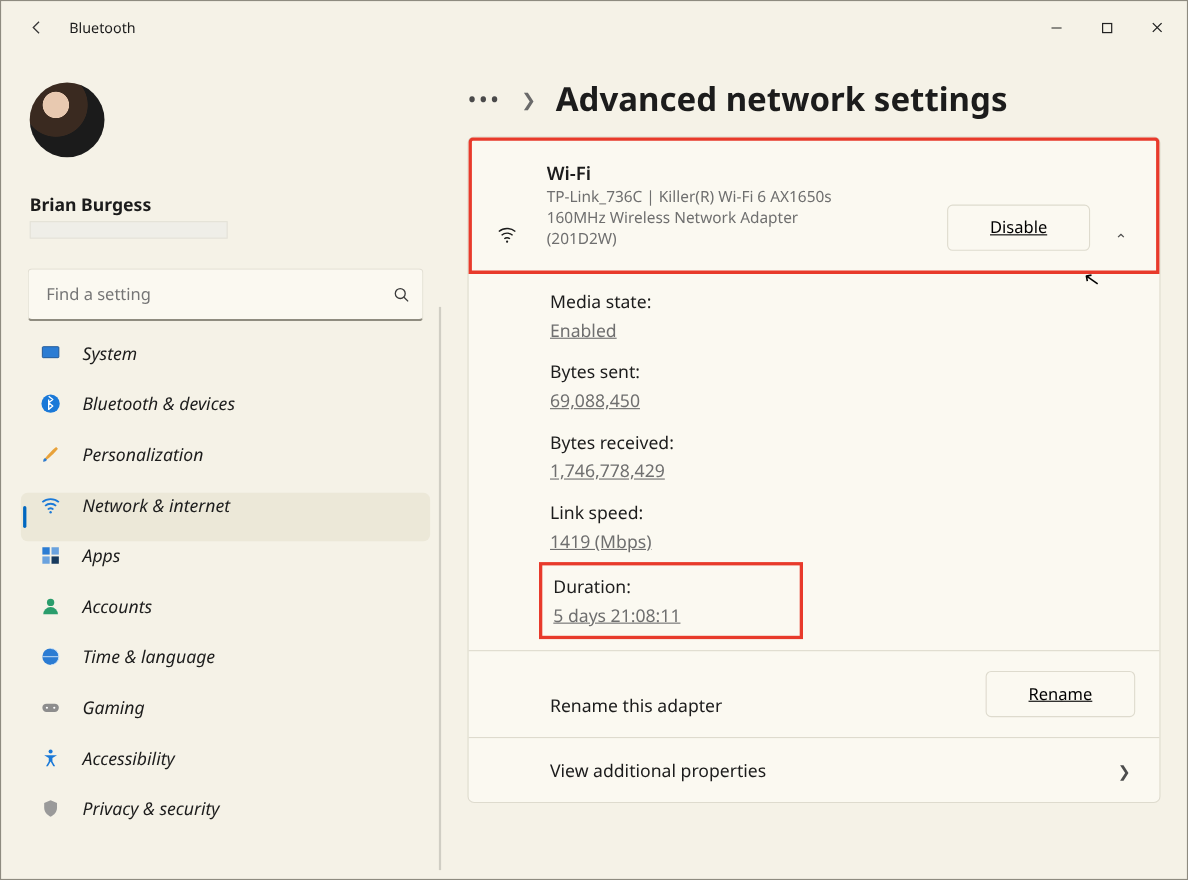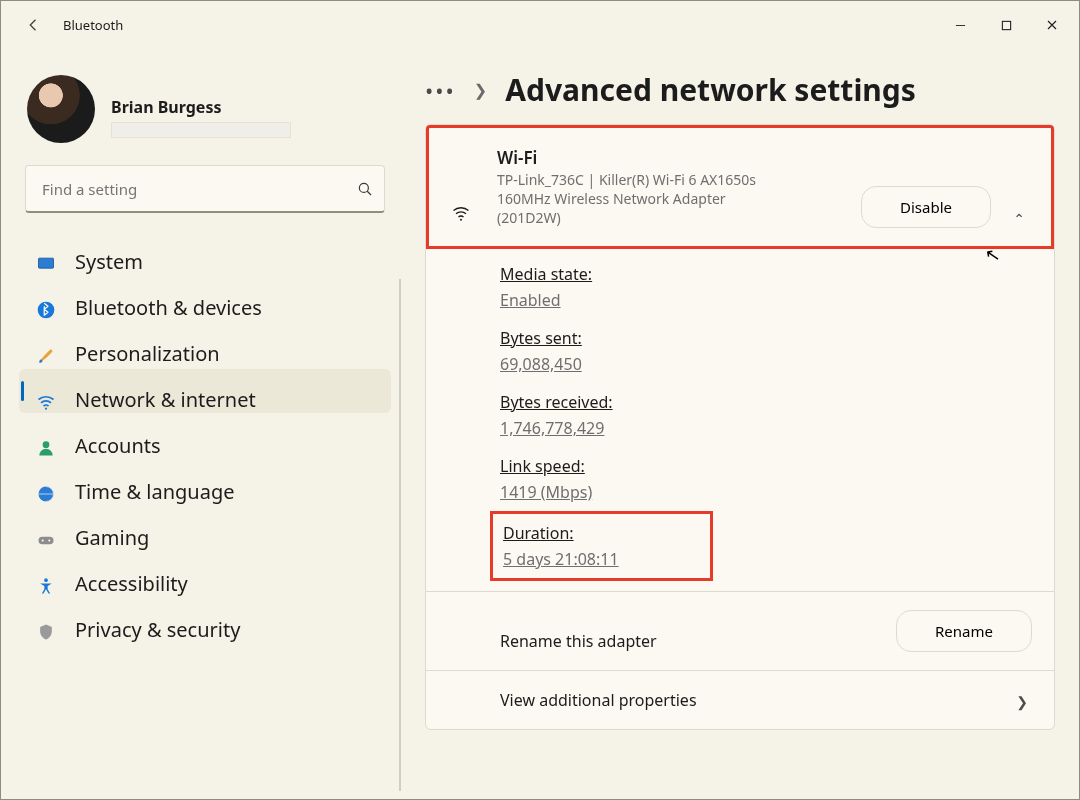--- a/index.html
+++ b/index.html
@@ -57,22 +57,23 @@
   .sidebar {
     width: 400px;
     padding: 18px 10px 0 18px;
     position: relative;
   }
   .sidebar .scroll-edge {
     position: absolute; right: 0; top: 230px; bottom: 10px; width: 2px;
     background: rgba(0,0,0,.15);
   }
   .profile {
-    display: flex; align-items: flex-end; gap: 16px;
+    display: flex; align-items: flex-start; gap: 32px;
     padding: 8px 8px 22px 8px;
+    flex-direction: column;
   }
   .avatar {
     width: 68px; height: 68px; border-radius: 50%;
     background: radial-gradient(circle at 35% 30%, #e8c9b0 0 18%, #3a2a20 19% 44%, #1b1b1b 45% 100%);
     overflow: hidden;
   }
   .profile .name { font-weight: 700; font-size: 16px; }
   .profile .sub {
     display: inline-block; width: 180px; height: 16px;
     background: #efeee8; margin-top: 4px;
@@ -89,23 +90,23 @@
     display: flex; align-items: center;
     padding: 0 10px 0 14px;
     font-size: 15px;
   }
   .searchbox input {
     flex: 1; border: 0; background: transparent; outline: none;
     font: inherit;
   }
   .nav { display: flex; flex-direction: column; gap: 2px; }
   .nav-item {
-    height: 44px; display: flex; align-items: flex-end; gap: 18px;
+    height: 44px; display: flex; align-items: flex-start; gap: 18px;
     padding: 0 12px 0 16px; border-radius: 6px;
-    font-size: 20px; position: relative;
+    font-size: 16px; position: relative; font-style: italic;
   }
   .nav-item .ico {
     width: 22px; height: 22px; display: flex; align-items: center; justify-content: center;
   }
   .nav-item.selected {
     background: var(--selected);
   }
   .nav-item.selected::before {
     content: ""; position: absolute; left: 2px; top: 12px; bottom: 12px;
     width: 3px; background: var(--accent); border-radius: 3px;
@@ -137,31 +138,31 @@
     padding: 18px 22px;
   }
   .card .row.border-top { border-top: 1px solid var(--border); }
 
   .wifi-hdr .primary { font-size: 17px; font-weight: 600; }
   .wifi-hdr .sub { font-size: 14px; color: var(--muted); margin-top: 2px; max-width: 280px; line-height: 1.35; }
 
   .btn {
     border: 1px solid var(--border);
     background: var(--card);
-    border-radius: 15px;
+    border-radius: 5px;
     padding: 10px 38px;
-    font: inherit; font-size: 15px;
+    font: inherit; font-size: 15px; text-decoration: underline;
   }
   .chevbox { width: 20px; text-align: center; font-size: 14px; color: #4d4d4d; }
 
   .details {
     padding: 6px 0 10px 74px;
   }
   .kv { padding: 8px 0; }
-  .kv .k { font-size: 16px; text-decoration: underline; }
+  .kv .k { font-size: 16px; }
   .kv .v { font-size: 16px; color: var(--muted); margin-top: 4px; text-decoration: underline; }
 
   
   .annot { border: 3px solid var(--annot-red); }
 
   
   .ico svg { width: 20px; height: 20px; }
 
   
   .cursor {
@@ -248,20 +249,31 @@
       <div class="nav-item selected">
         <span class="ico">
             <svg viewBox="0 0 24 24" fill="none" stroke="#1a79d8" stroke-width="2">
               <path d="M3 9a14 14 0 0 1 18 0"></path>
               <path d="M6 13a9 9 0 0 1 12 0"></path>
               <path d="M9 17a4 4 0 0 1 6 0"></path>
               <circle cx="12" cy="20" r="1.3" fill="#1a79d8" stroke="none"></circle>
             </svg>
           </span>
         <span>Network &amp; internet</span>
+      </div>
+      <div class="nav-item">
+        <span class="ico">
+            <svg viewBox="0 0 24 24">
+              <rect x="3" y="3" width="8" height="8" fill="#2b7cd3"></rect>
+              <rect x="13" y="3" width="8" height="8" fill="#6aa2de"></rect>
+              <rect x="3" y="13" width="8" height="8" fill="#6aa2de"></rect>
+              <rect x="13" y="13" width="8" height="8" fill="#173a5e"></rect>
+            </svg>
+          </span>
+        <span>Apps</span>
       </div>
       <div class="nav-item">
         <span class="ico">
             <svg viewBox="0 0 24 24" fill="#2a9d6c">
               <circle cx="12" cy="8" r="4"></circle>
               <path d="M4 21a8 8 0 0 1 16 0z"></path>
             </svg>
           </span>
         <span>Accounts</span>
       </div>
@@ -340,21 +352,21 @@
           <div class="v">69,088,450</div>
         </div>
         <div class="kv">
           <div class="k">Bytes received:</div>
           <div class="v">1,746,778,429</div>
         </div>
         <div class="kv">
           <div class="k">Link speed:</div>
           <div class="v">1419 (Mbps)</div>
         </div>
-        <div class="kv annot" style="padding:8px 10px; margin-left:-10px; width:223px">
+        <div class="kv annot" style="padding:8px 10px; margin-left:-10px; width:240px">
           <div class="k">Duration:</div>
           <div class="v">5 days 21:08:11</div>
         </div>
       </div>
 
       <div class="row border-top" style="padding-left:74px">
         <div style="flex:1; font-size:16px">Rename this adapter</div>
         <button class="btn">Rename</button>
       </div>
 

